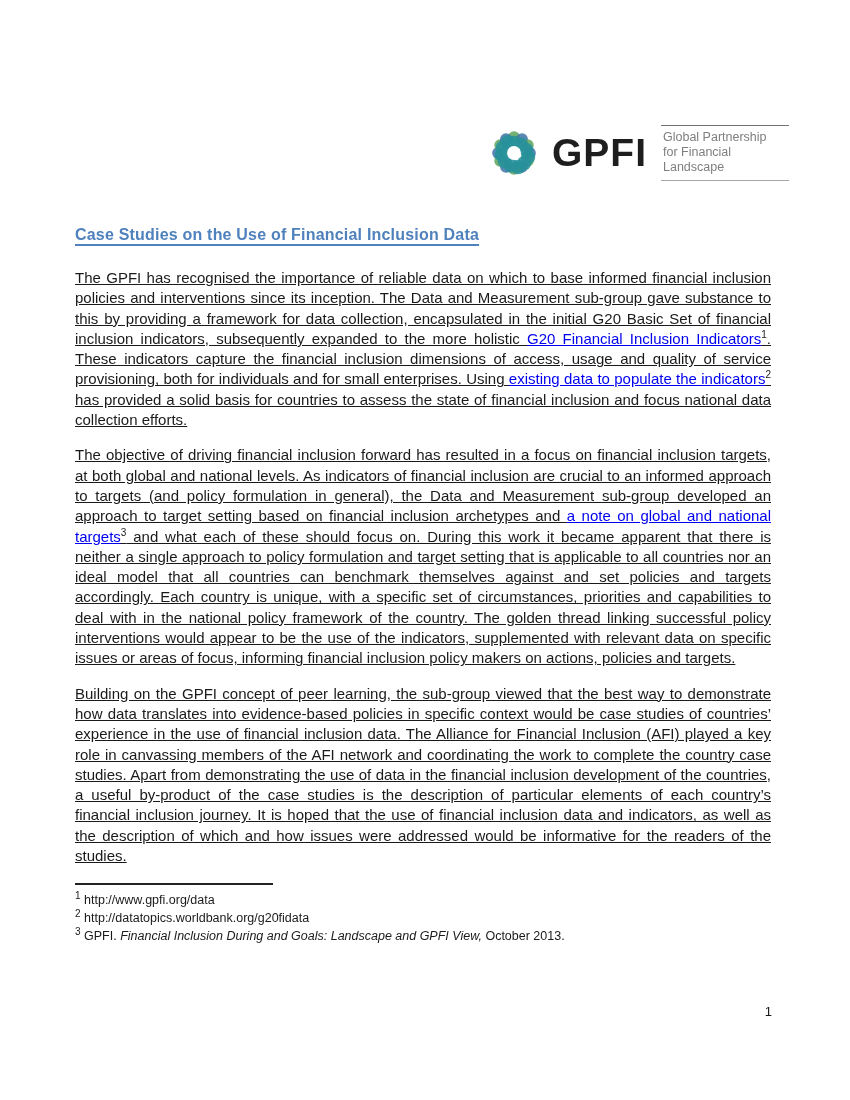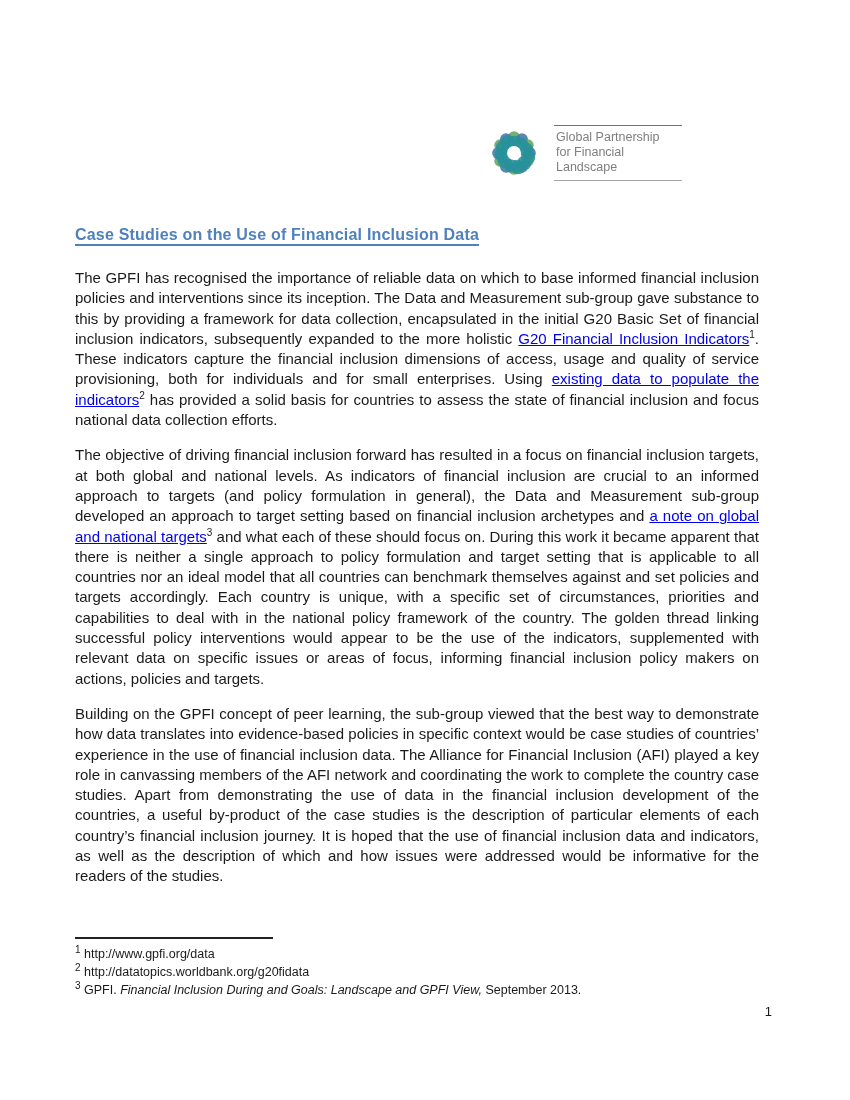--- a/index.html
+++ b/index.html
@@ -55,34 +55,35 @@
     margin: 0 0 24px 0;
     font-size: 16px;
     font-weight: bold;
     color: var(--title-color);
     text-decoration: underline;
     text-decoration-thickness: 2px;
     text-underline-offset: 4px;
     letter-spacing: 0.2px;
   }
   p.body-para {
-    margin: 0 16px 15px 0;
+    margin: 0 4px 15px 0;
     font-size: 15px;
     line-height: 20.3px;
     text-align: justify;
+    text-decoration: underline;
   }
   p.body-para a {
     color: var(--link-color);
     text-decoration: underline;
     cursor: pointer;
   }
   sup { font-size: 10px; line-height: 0; }
 
   
-  .footnote-area { margin-top: 50px; }
+  .footnote-area { margin-top: 17px; }
   .footnote-sep {
     width: 198px;
     border-top: 2px solid #222;
     margin-bottom: 6px;
   }
   .footnote {
     font-size: 12.5px;
     line-height: 18px;
     color: #1a1a1a;
   }
@@ -125,35 +126,36 @@
       <circle class="c-teal" cx="37.5" cy="37.5" r="7.4"></circle>
       <circle class="c-teal" cx="31.2" cy="41.7" r="7.4"></circle>
       <circle class="c-teal" cx="23.8" cy="39.8" r="7.4"></circle>
       <circle class="c-teal" cx="17.6" cy="35.6" r="7.4"></circle>
       <circle class="c-teal" cx="14.3" cy="28.9" r="7.4"></circle>
       <circle class="c-teal" cx="15.4" cy="21.5" r="7.4"></circle>
       <circle class="c-teal" cx="20.4" cy="16" r="7.4"></circle>
 
       <circle cx="27" cy="27" r="7.2" fill="#ffffff"></circle>
     </svg>
+    <div class="logo-wordmark">GPFI</div>
     <div class="logo-tagline">
       <div>Global Partnership</div>
       <div>for Financial Landscape</div>
     </div>
   </div>
 
   <div class="content">
     <h1 class="doc-title">Case Studies on the Use of Financial Inclusion Data</h1>
 
     <p class="body-para"><span>The GPFI has recognised the importance of reliable data on which to base informed financial inclusion policies and interventions since its inception. The Data and Measurement sub-group gave substance to this by providing a framework for data collection, encapsulated in the initial G20 Basic Set of financial inclusion indicators, subsequently expanded to the more holistic </span><a href="#">G20 Financial Inclusion Indicators</a><sup>1</sup><span>. These indicators capture the financial inclusion dimensions of access, usage and quality of service provisioning, both for individuals and for small enterprises. Using </span><a href="#">existing data to populate the indicators</a><sup>2</sup><span> has provided a solid basis for countries to assess the state of financial inclusion and focus national data collection efforts.</span></p>
     <p class="body-para"><span>The objective of driving financial inclusion forward has resulted in a focus on financial inclusion targets, at both global and national levels.  As indicators of financial inclusion are crucial to an informed approach to targets (and policy formulation in general), the Data and Measurement sub-group developed an approach to target setting based on financial inclusion archetypes and </span><a href="#">a note on global and national targets</a><sup>3</sup><span> and what each of these should focus on. During this work it became apparent that there is neither a single approach to policy formulation and target setting that is applicable to all countries nor an ideal model that all countries can benchmark themselves against and set policies and targets accordingly. Each country is unique, with a specific set of circumstances, priorities and capabilities to deal with in the national policy framework of the country. The golden thread linking successful policy interventions would appear to be the use of the indicators, supplemented with relevant data on specific issues or areas of focus, informing financial inclusion policy makers on actions, policies and targets.</span></p>
     <p class="body-para"><span>Building on the GPFI concept of peer learning, the sub-group viewed that the best way to demonstrate how data translates into evidence-based policies in specific context would be case studies of countries’ experience in the use of financial inclusion data. The Alliance for Financial Inclusion (AFI) played a key role in canvassing members of the AFI network and coordinating the work to complete the country case studies.  Apart from demonstrating the use of data in the financial inclusion development of the countries, a useful by-product of the case studies is the description of particular elements of each country’s financial inclusion journey. It is hoped that the use of financial inclusion data and indicators, as well as the description of which and how issues were addressed would be informative for the readers of the studies.</span></p>
 
     <div class="footnote-area">
       <div class="footnote-sep"></div>
       <div class="footnote"><sup>1</sup><span> http://www.gpfi.org/data</span></div>
       <div class="footnote"><sup>2</sup><span> http://datatopics.worldbank.org/g20fidata</span></div>
-      <div class="footnote"><sup>3</sup><span> GPFI. </span><em>Financial Inclusion During and Goals: Landscape and GPFI View,</em><span> September 2013.</span></div>
+      <div class="footnote"><sup>3</sup><span> GPFI. </span><em>Financial Inclusion During and Goals: Landscape and GPFI View,</em><span> October 2013.</span></div>
     </div>
   </div>
 
   <div class="page-number">1</div>
 </div>
 
 </body></html>

